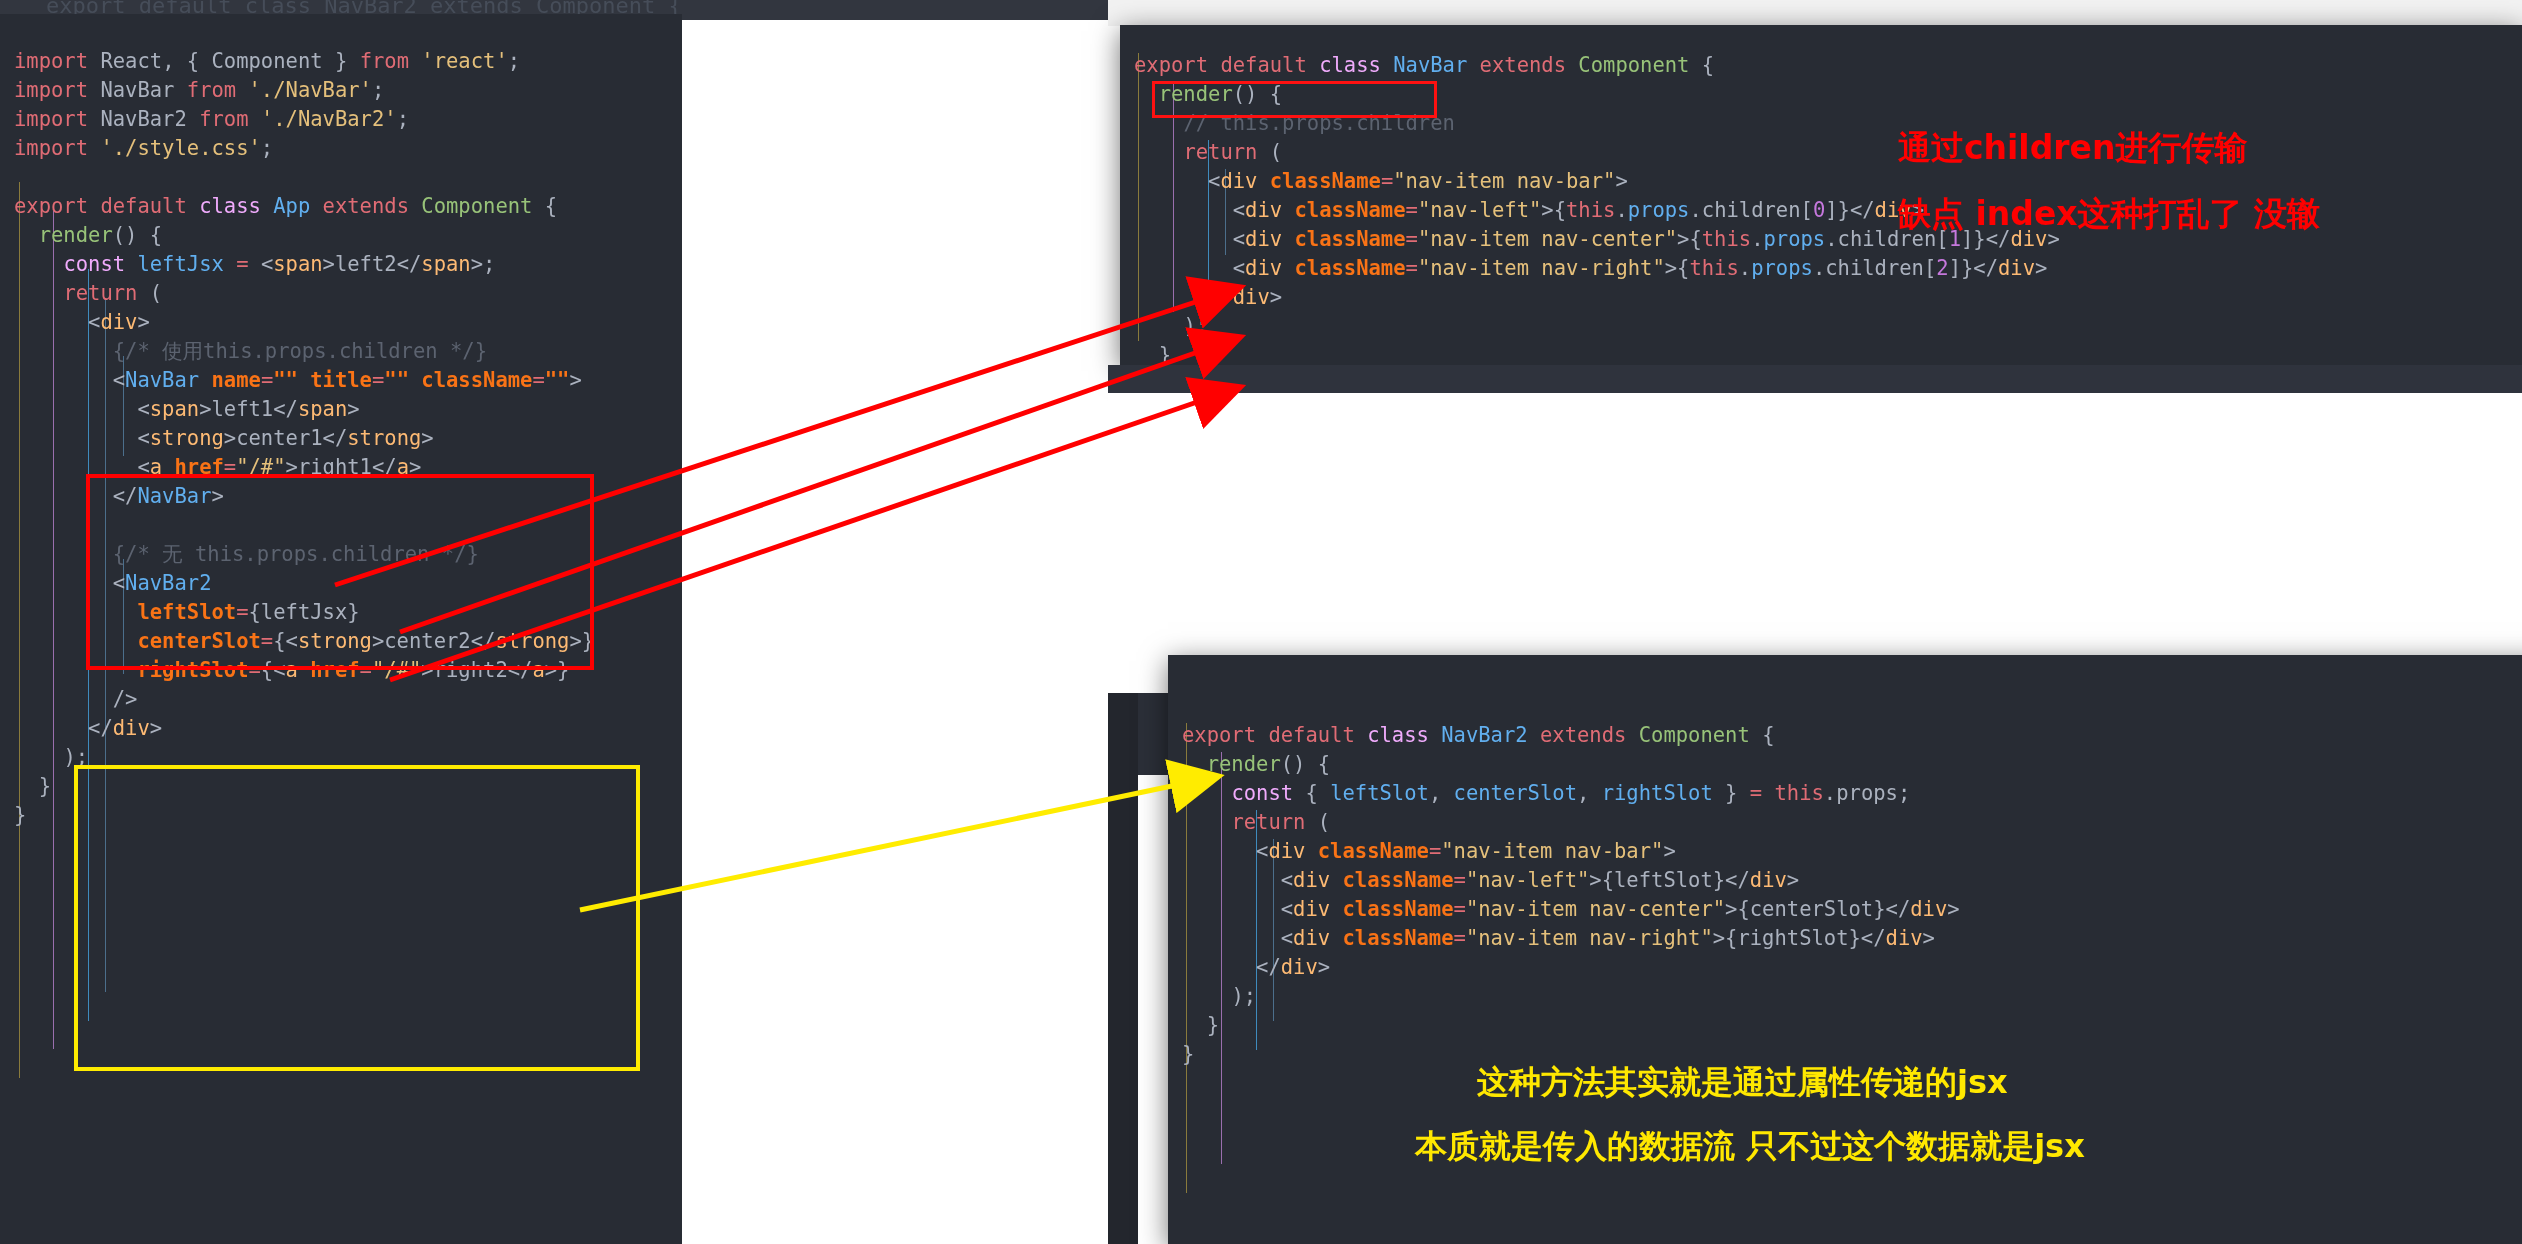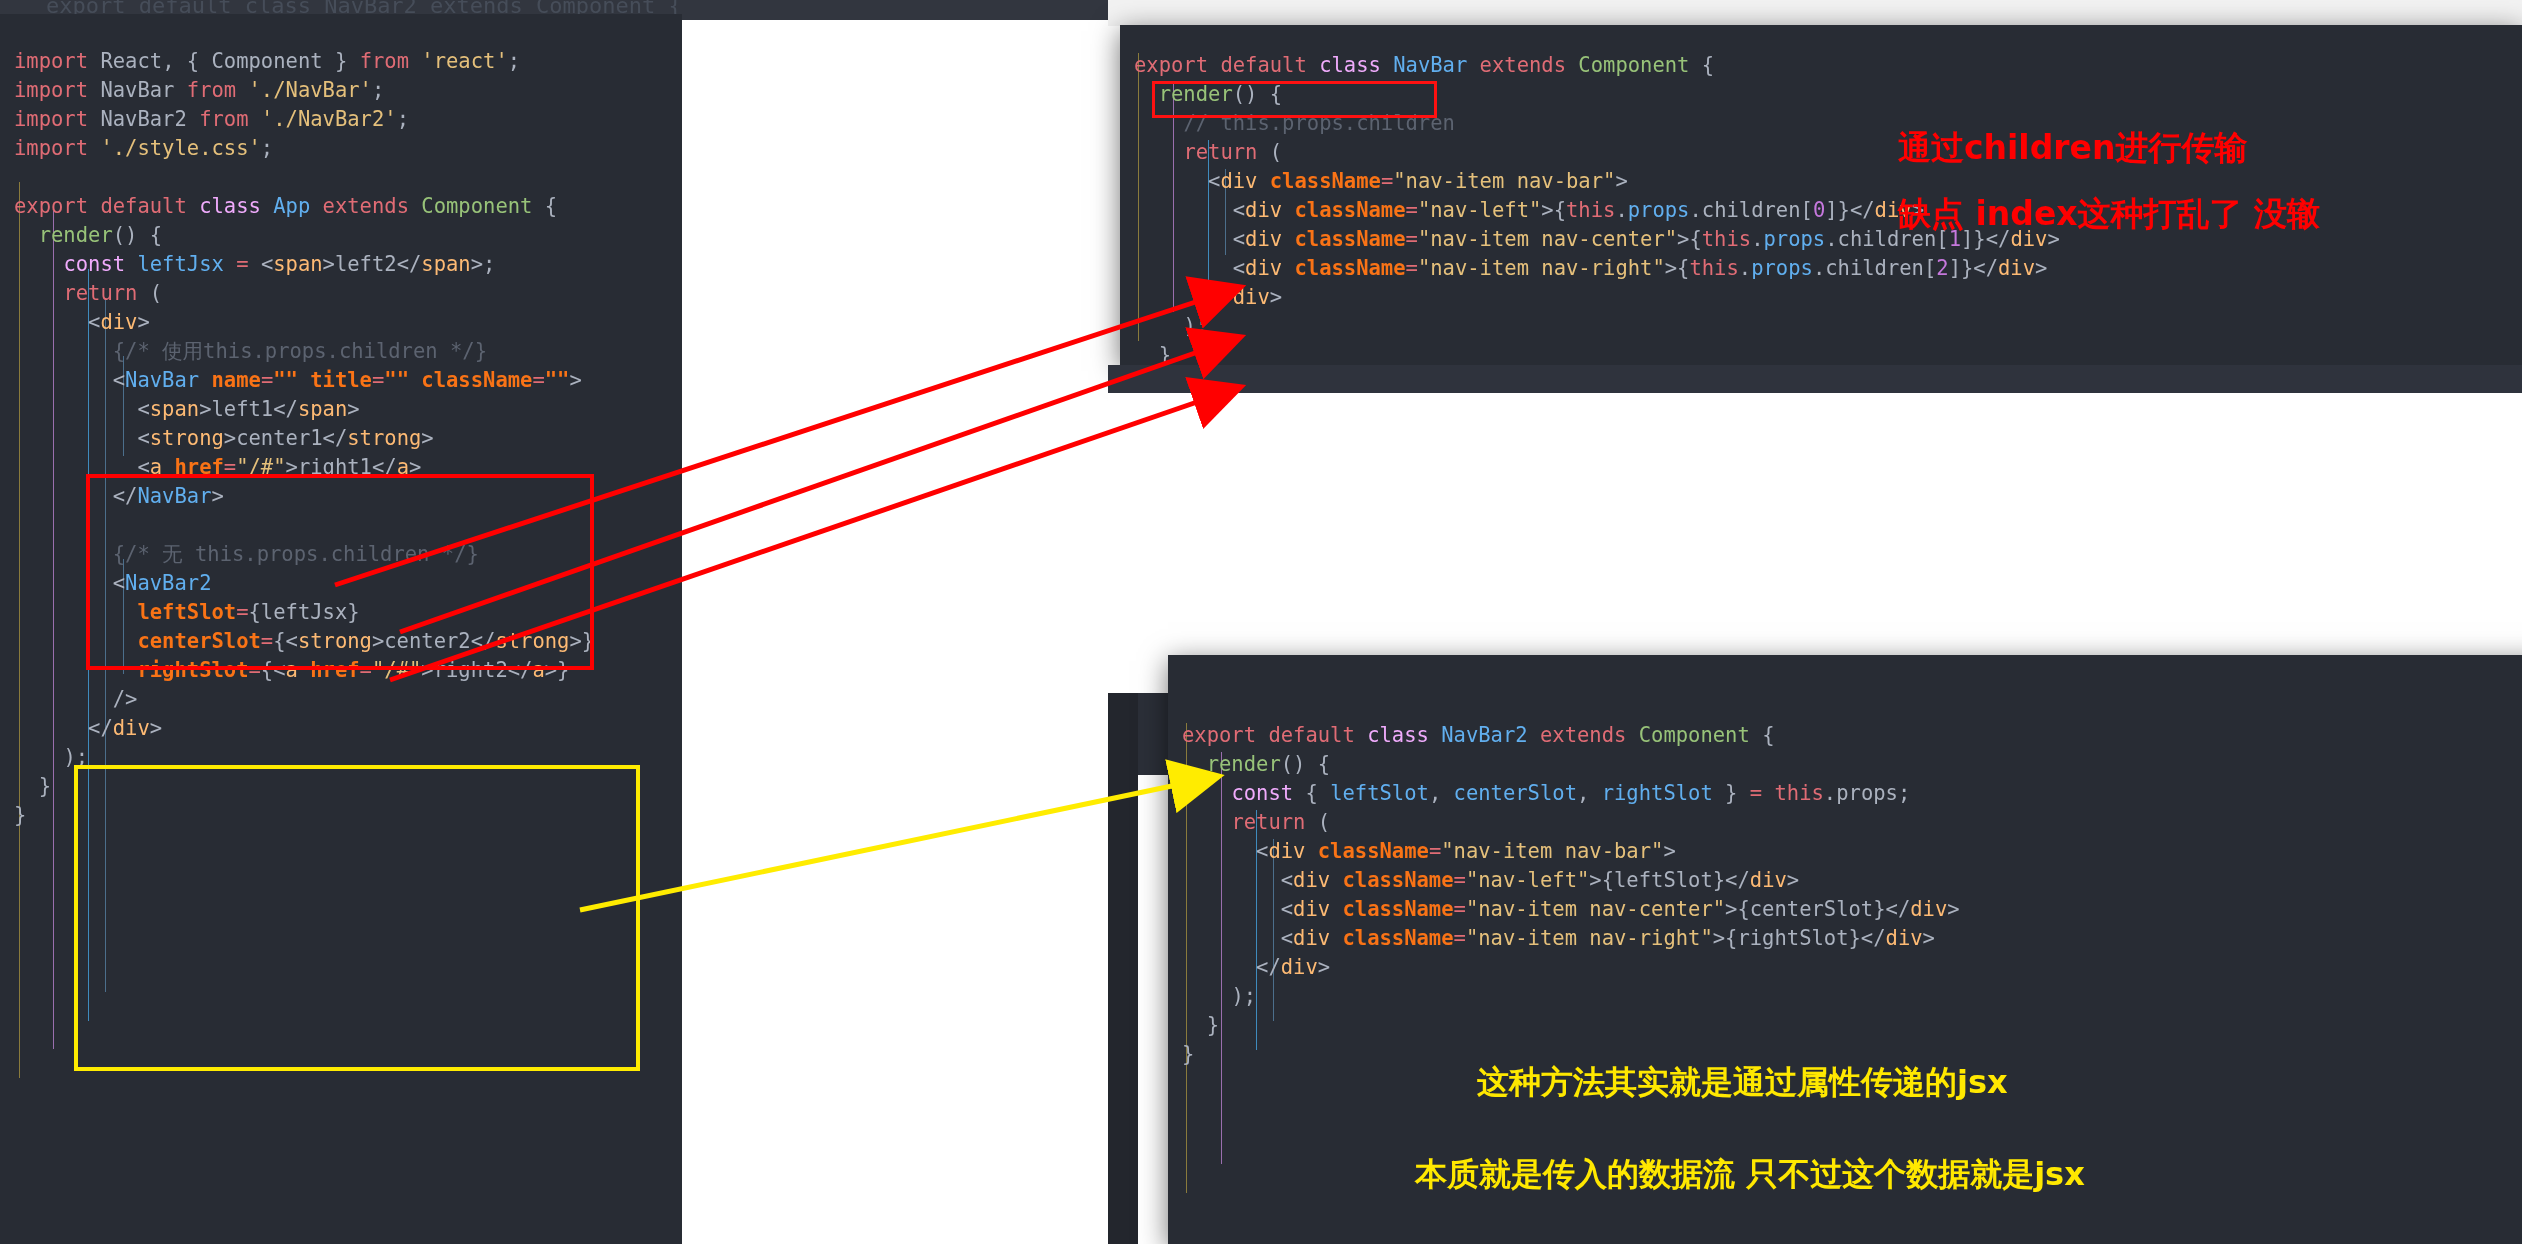--- a/index.html
+++ b/index.html
@@ -168,13 +168,13 @@
 
   <line x1="390" y1="680" x2="1232" y2="390" stroke="#ff0000" stroke-width="5" marker-end="url(#arrRed)"></line>
 
   <line x1="580" y1="910" x2="1210" y2="778" stroke="#ffec00" stroke-width="5" marker-end="url(#arrYellow)"></line>
 </svg>
 
 <div class="anno red" style="left:1898px;top:126px;font-size:33px;">通过children进行传输</div>
 <div class="anno red" style="left:1898px;top:192px;font-size:33px;">缺点 index这种打乱了 没辙</div>
 
 <div class="anno yellow" style="left:1477px;top:1061px;font-size:32px;">这种方法其实就是通过属性传递的jsx</div>
-<div class="anno yellow" style="left:1415px;top:1125px;font-size:32px;margin-top:28px;">本质就是传入的数据流 只不过这个数据就是jsx</div>
+<div class="anno yellow" style="left:1415px;top:1125px;font-size:32px;">本质就是传入的数据流 只不过这个数据就是jsx</div>
 
 </body></html>

